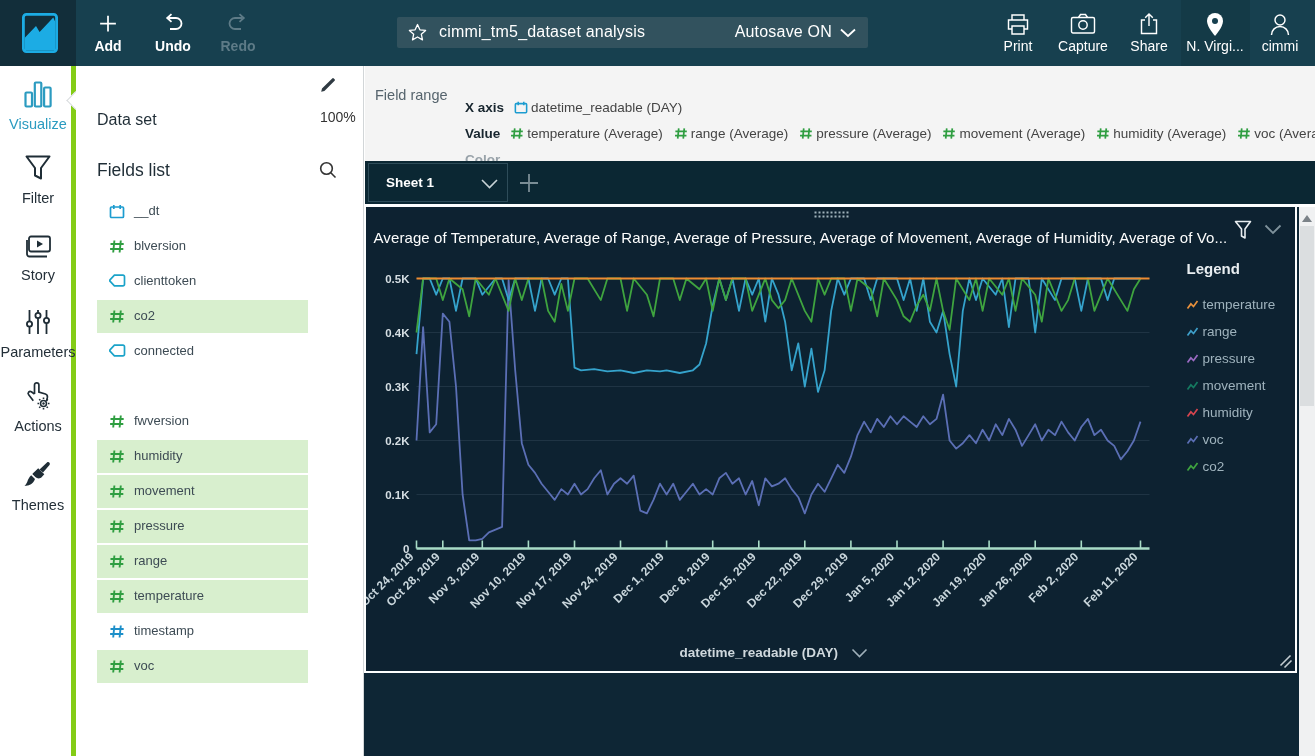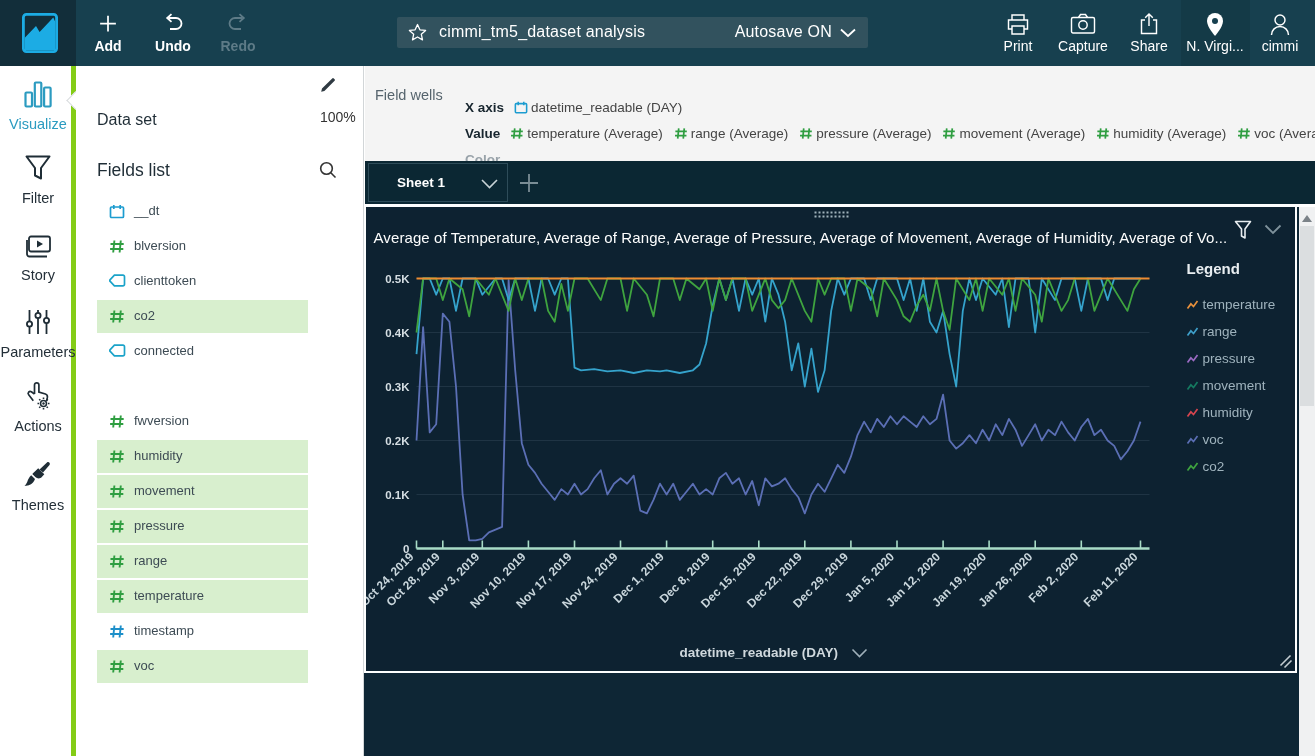--- a/index.html
+++ b/index.html
@@ -42,21 +42,21 @@
 
 #wells { position:absolute; left:365px; top:66px; width:950px; height:95px; background:#F4F4F4; }
 #wells .fw { position:absolute; left:10px; top:21px; font-size:14.5px; color:#56646D; }
 .wrow { position:absolute; left:100px; font-size:13.5px; color:#444; white-space:nowrap;margin-top:20px; }
 .wrow b { color:#17252E; font-weight:700; margin-right:10px; }
 .wrow .it { margin-right:11px; }
 .wrow svg { vertical-align:-2px; margin-right:3px; }
 
 
 #tabbar { position:absolute; left:365px; top:161px; width:950px; height:43px; background:#0B2733; }
-#tab1 { position:absolute; left:3px; top:2px; width:140px; height:39px; border:1px solid #2E4C59; color:#fff; font-size:13.5px; font-weight:700; line-height:38px; padding-left:28px; }
+#tab1 { position:absolute; left:3px; top:2px; width:140px; height:39px; border:1px solid #2E4C59; color:#fff; font-size:13.5px; font-weight:700; line-height:38px; padding-left:17px; }
 #whiteline { position:absolute; left:365px; top:204px; width:934px; height:3px; background:#FDFEFE; }
 
 
 #sheet { position:absolute; left:364px; top:207px; width:935px; height:549px; background:#0E2635; }
 #chartbox { position:absolute; left:364px; top:207px; width:933px; height:466px; background:#0D2231; border-left:2.5px solid #FDFEFE; border-right:2.5px solid #FDFEFE; border-bottom:2.5px solid #FDFEFE; }
 #scrollbar { position:absolute; left:1299px; top:207px; width:16px; height:549px; background:#F0F1F2; }
 #sbthumb { position:absolute; left:1300px; top:226px; width:14px; height:180px; background:#DBDEE0; }
 
 
 text { font-family:"Liberation Sans", sans-serif; }
@@ -292,21 +292,21 @@
         <svg width="16" height="15" viewBox="0 0 16 15">
           <g stroke="#2F9E41" stroke-width="1.9" fill="none">
             <path d="M5.4 1.5 L4.2 13.5 M11.8 1.5 L10.6 13.5 M1.5 5 H14.7 M1.1 10 H14.3"></path>
           </g>
         </svg>
         <div class="nm">voc</div>
       </div>
 </div>
 
   <div id="wells">
-  <div class="fw">Field wells</div>
+  <div class="fw">Field range</div>
   <div class="wrow" style="top:14px"><b>X axis</b><svg width="14" height="13" viewBox="0 0 16 15">
           <g stroke="#1C9CD0" stroke-width="1.8" fill="none">
             <rect x="1.5" y="3" width="13" height="10.5" rx="1"></rect>
             <path d="M4.8 1 V5 M11.2 1 V5"></path>
           </g>
         </svg>datetime_readable (DAY)</div>
   <div class="wrow" style="top:40px"><b>Value</b><span class="it"><svg width="14" height="13" viewBox="0 0 16 15">
             <g stroke="#2F9E41" stroke-width="2" fill="none">
               <path d="M5.4 1.5 L4.2 13.5 M11.8 1.5 L10.6 13.5 M1.5 5 H14.7 M1.1 10 H14.3"></path>
             </g>

